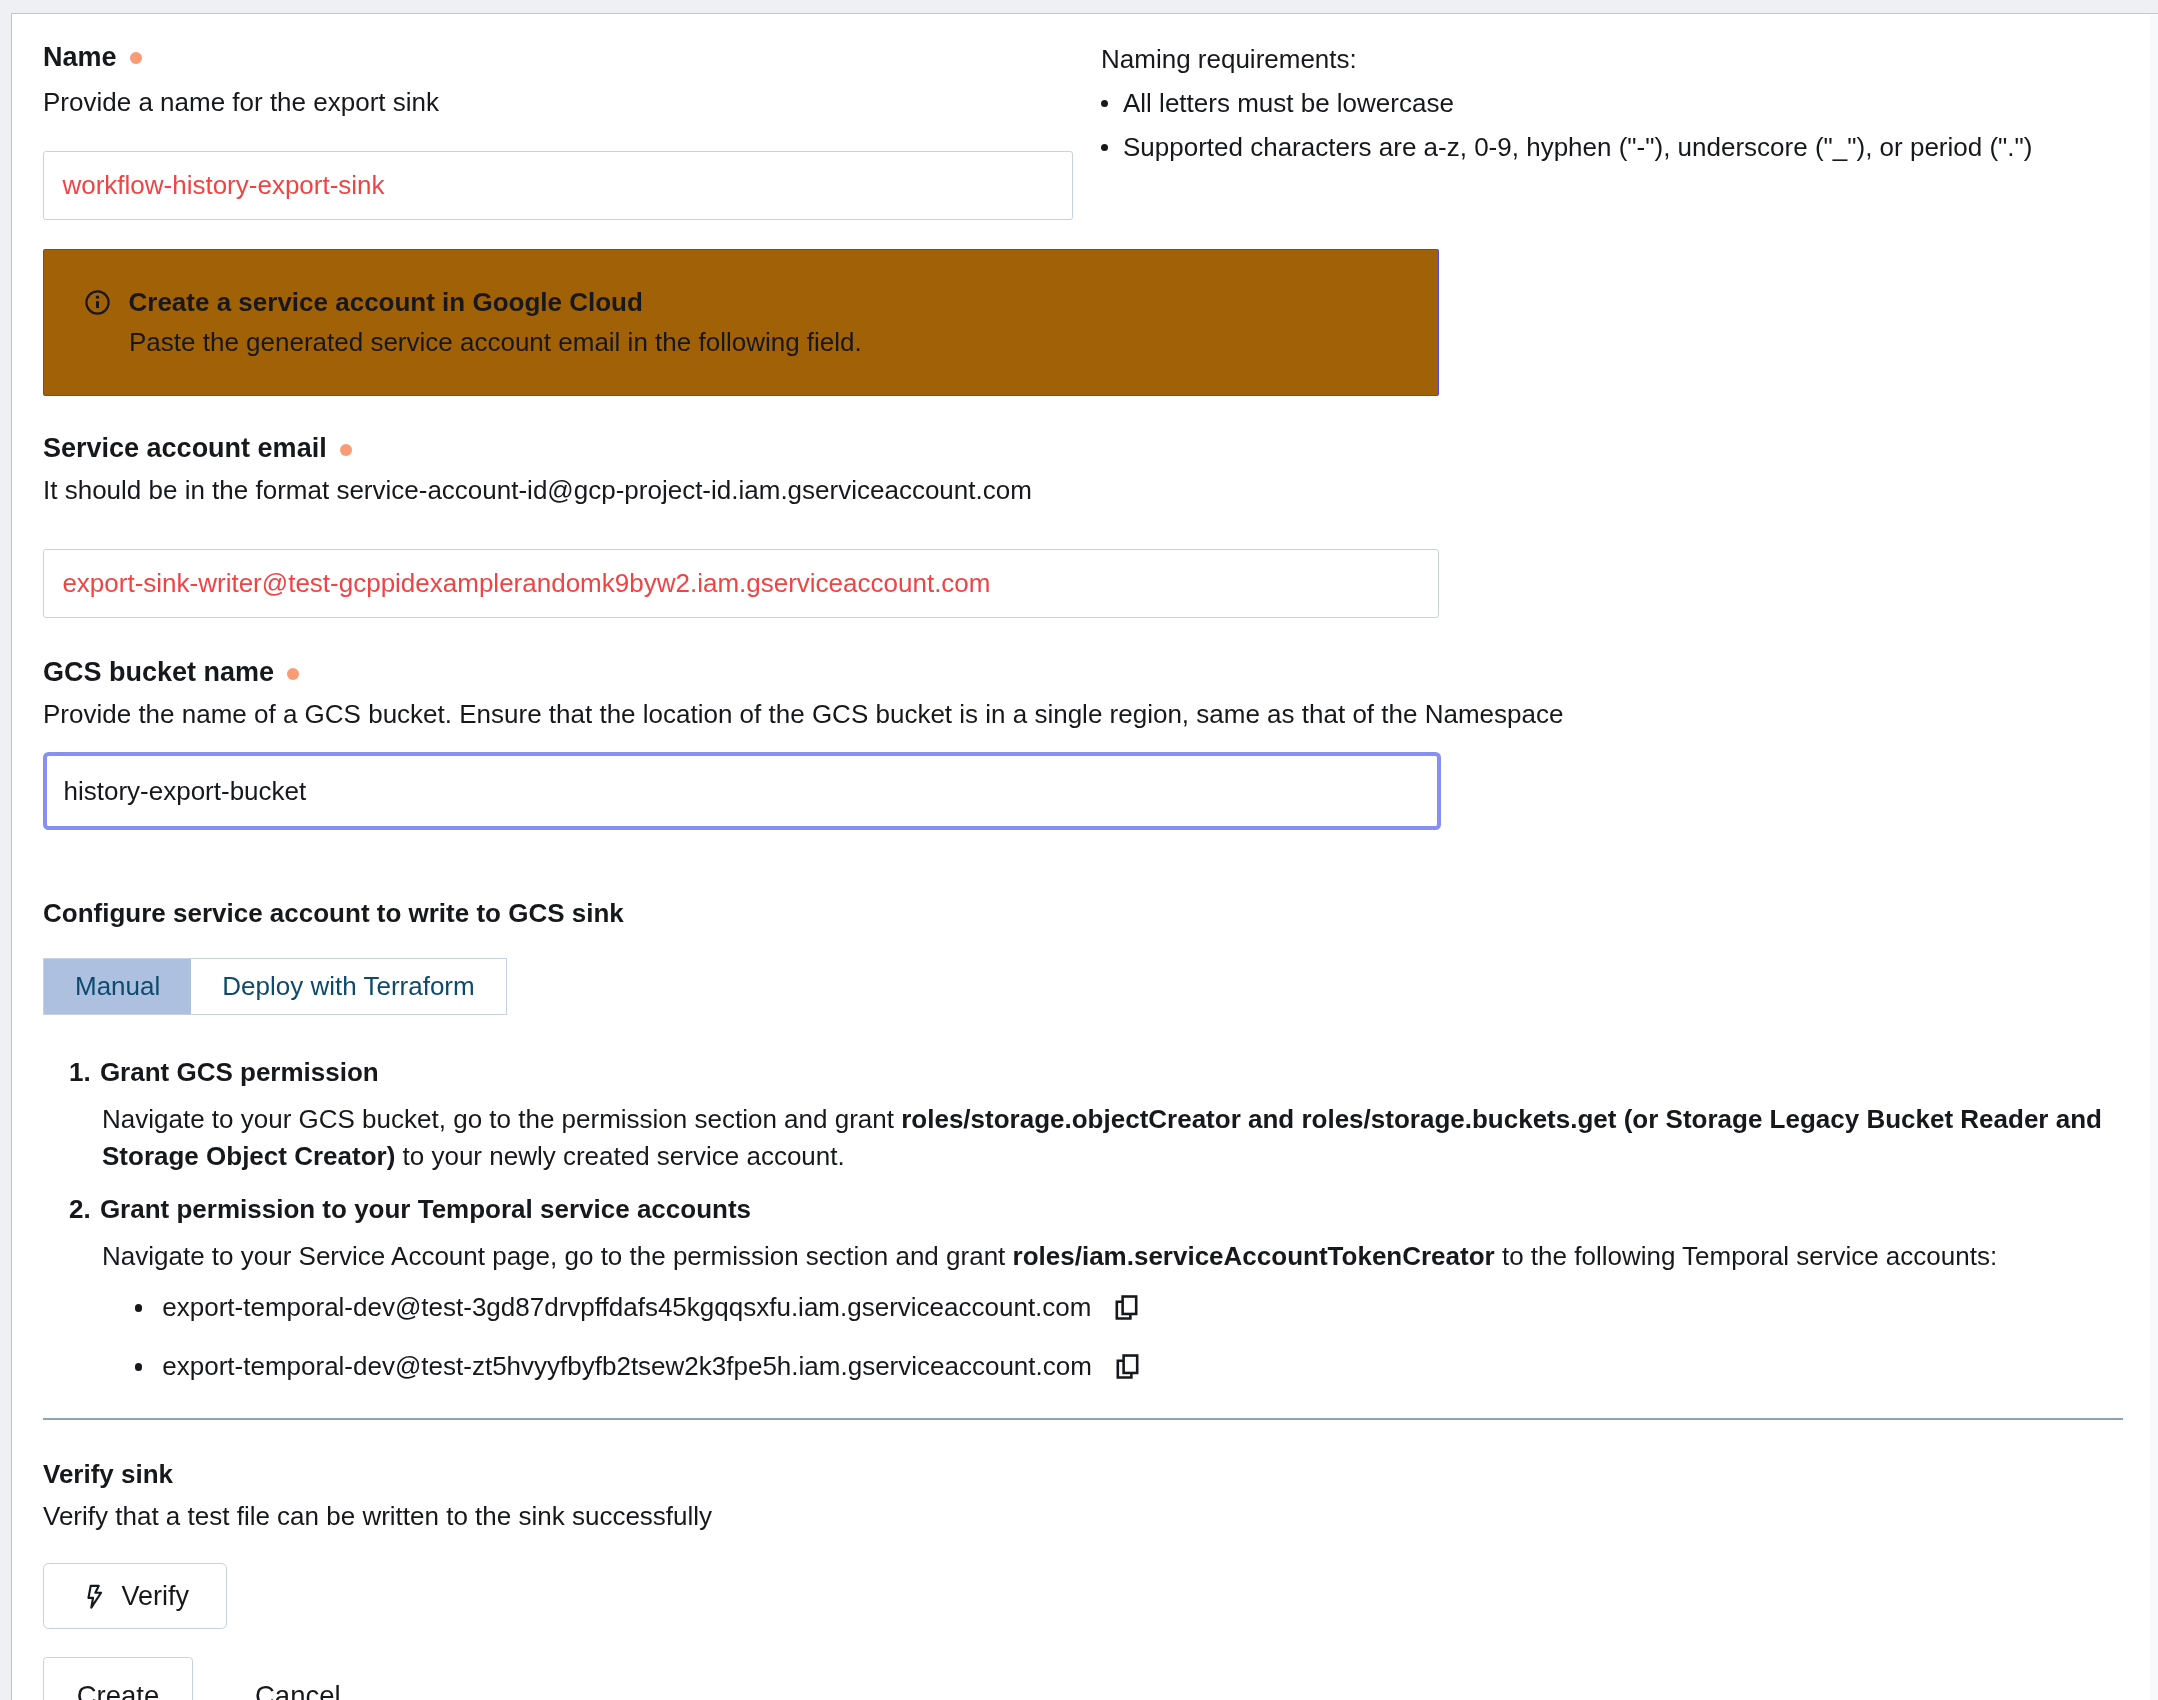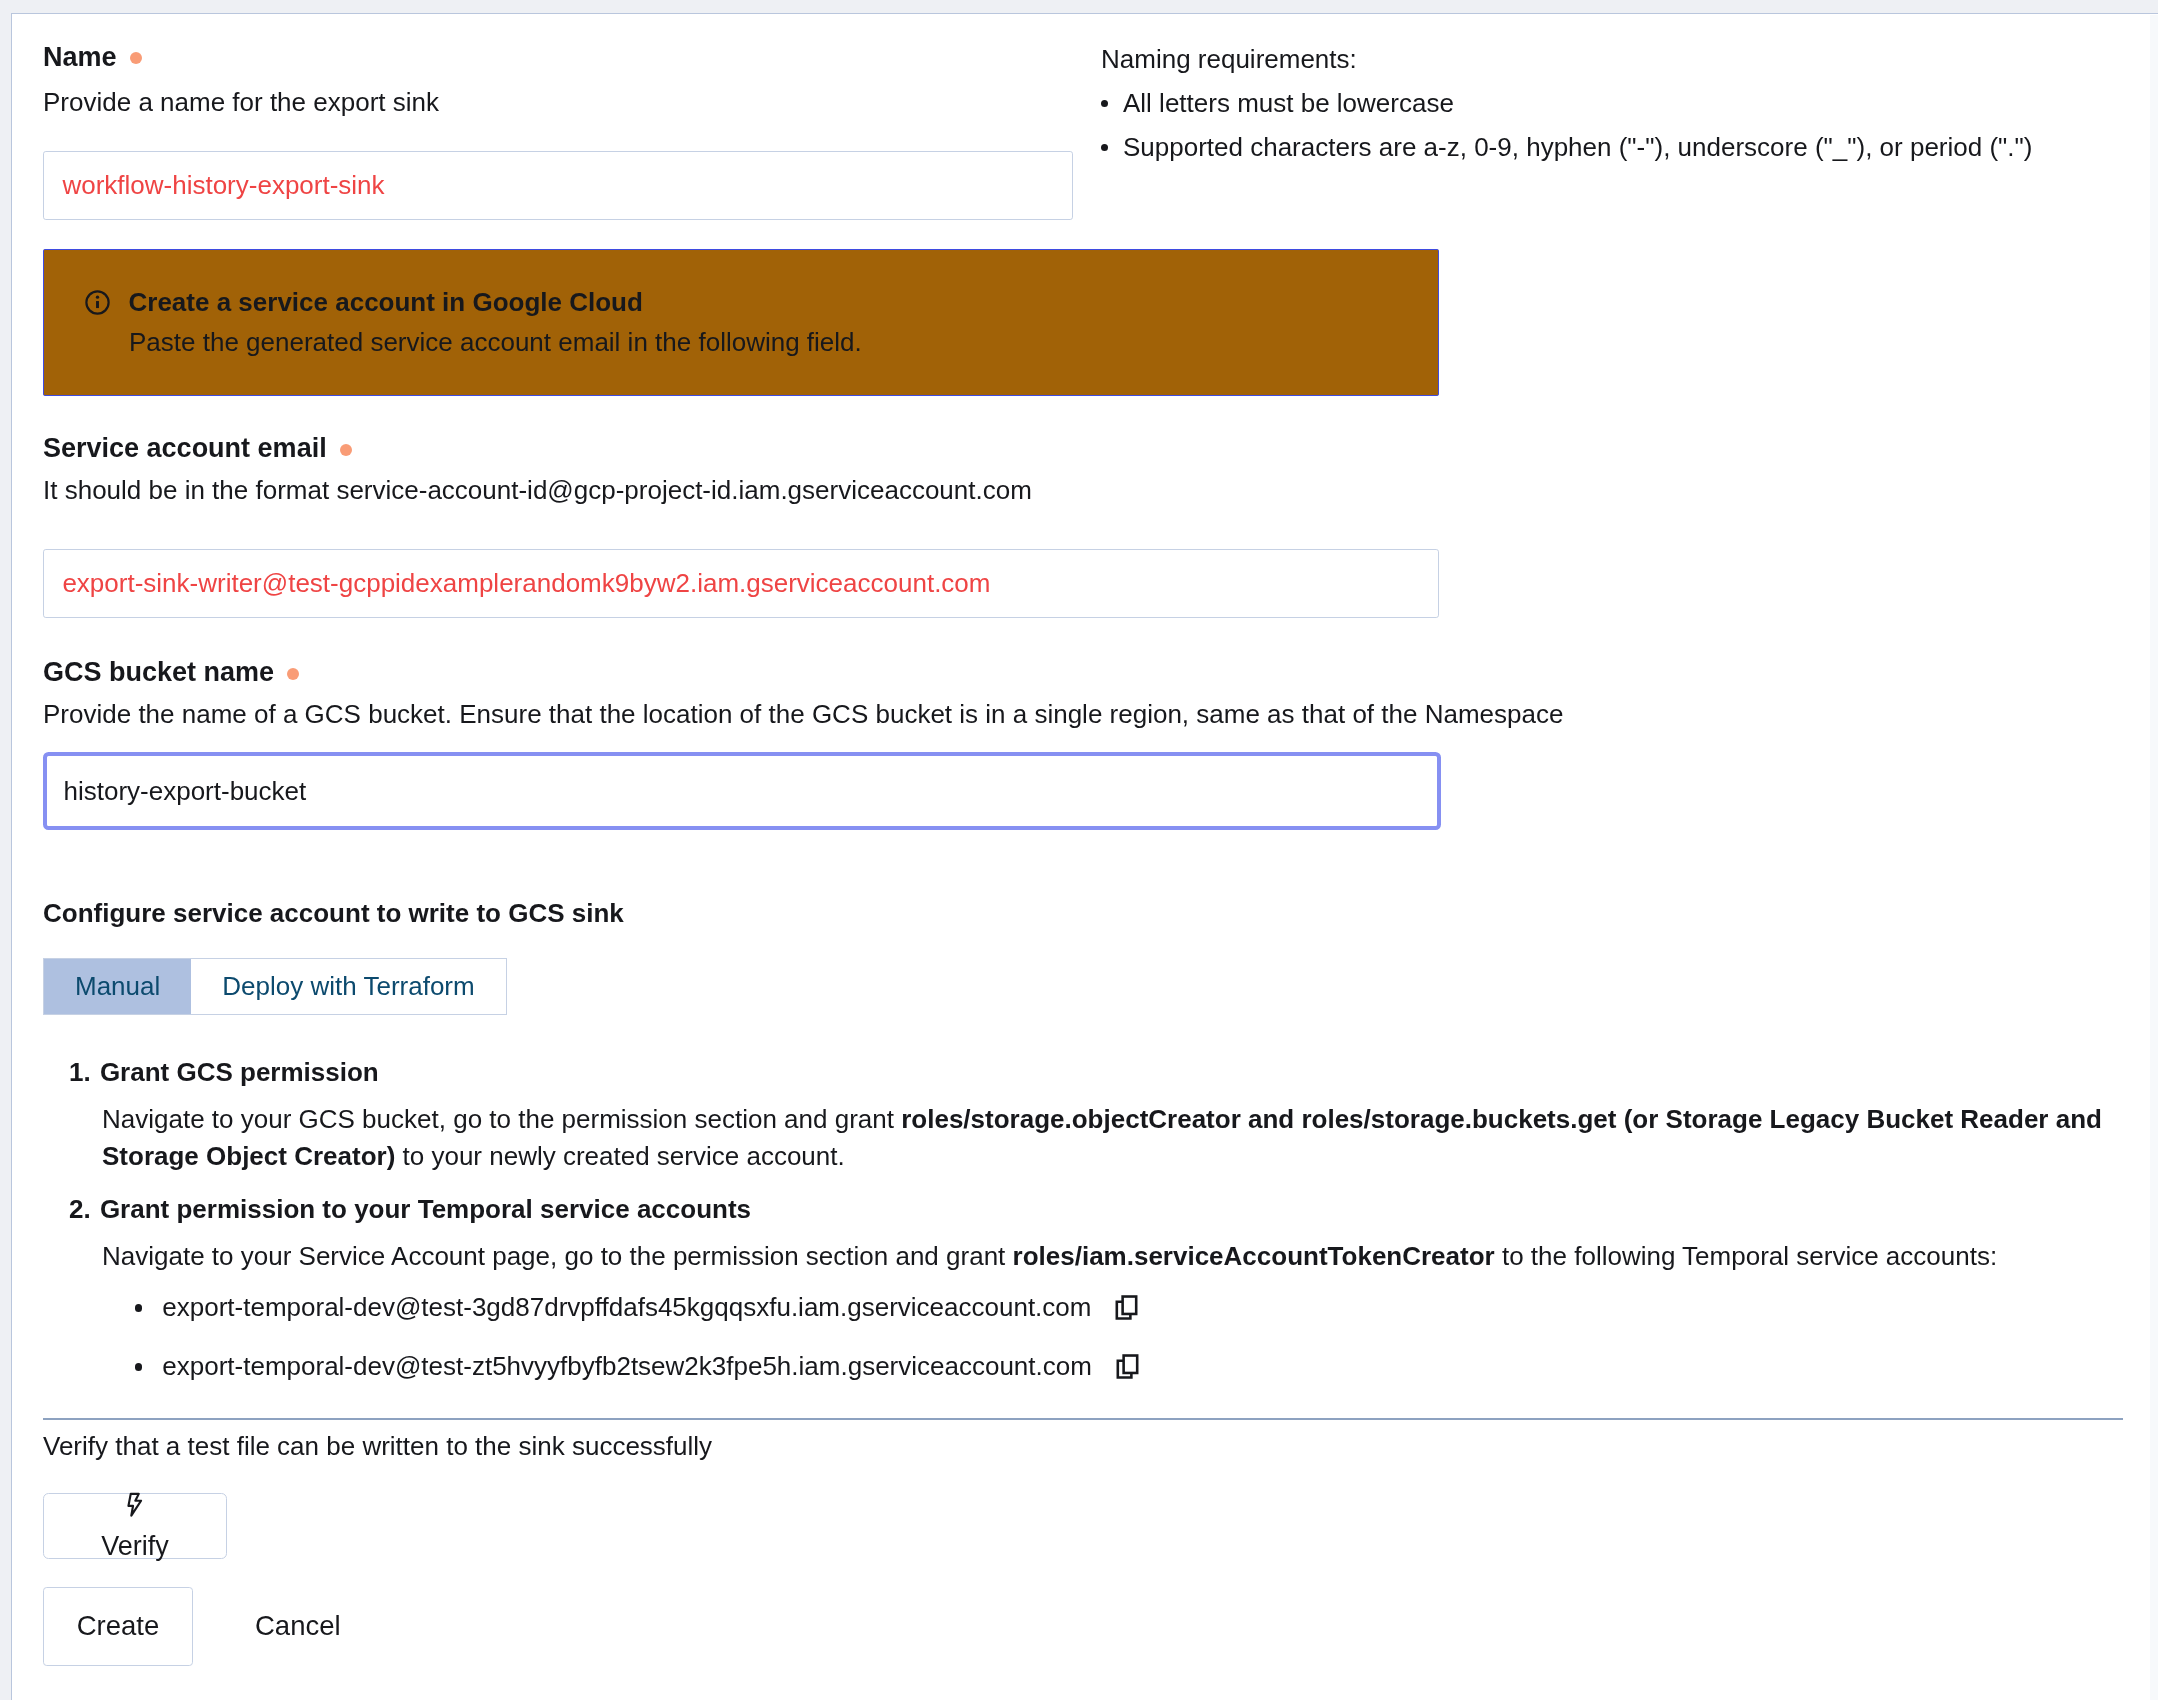--- a/index.html
+++ b/index.html
@@ -91,21 +91,20 @@
   .sa-list li { display:flex; align-items:center; gap:20px; height:37px; margin-bottom:22px; }
   .sa-list .bullet-dot { margin-top:0; }
   .copy-btn { background:none; border:none; cursor:pointer; padding:0; display:flex; align-items:center; color:#17181c; }
   .divider { margin-top:33px; height:1.8px; background:#8da2c0; width:2080px; }
   .verify-title { margin-top:39px; font-size:26px; font-weight:700; line-height:31px; }
   .btn {
     display:flex; align-items:center; justify-content:center; gap:13px;
     background:#fff; border:1.8px solid #c6d1e4; border-radius:5.5px;
     font-size:27px; color:#17181c; cursor:pointer;
     font-family:"Liberation Sans", sans-serif;
-    flex-direction:column;
   }
   .verify-btn { margin-top:31px; width:184px; height:66px; }
   .actions { margin-top:27.5px; display:flex; align-items:flex-start; }
   .create-btn { width:150px; height:79px; border-radius:3.7px; font-size:27.5px; }
   .cancel-btn {
     background:none; border:none; font-size:27.5px; color:#17181c;
     margin-left:62px; height:79px; display:flex; align-items:center;
     cursor:pointer; font-family:"Liberation Sans", sans-serif;
   }
 </style>
@@ -210,20 +209,21 @@
         <svg width="31" height="31" viewBox="0 0 24 24" fill="none" stroke="currentColor" stroke-width="2">
           <rect x="9" y="3.5" width="10.5" height="13.5"></rect>
           <polyline points="9,7.5 4.5,7.5 4.5,20.5 15,20.5 15,17"></polyline>
         </svg>
       </button>
     </li>
   </ul>
 
   <div class="divider"></div>
 
+  <div class="verify-title">Verify sink</div>
   <div class="field-desc desc-tight">Verify that a test file can be written to the sink successfully</div>
 
   <button class="btn verify-btn">
     <span style="display:flex;">
       <svg width="27.5" height="27.5" viewBox="0 0 24 24" fill="none" stroke="#17181c" stroke-width="1.9" stroke-linejoin="round">
         <path d="M13.5 2.5 H8.5 L6.5 13 H10.5 L9 21.5 L17.5 8.5 H12.5 L15.5 2.5 Z"></path>
       </svg>
     </span>
     <span>Verify</span>
   </button>

